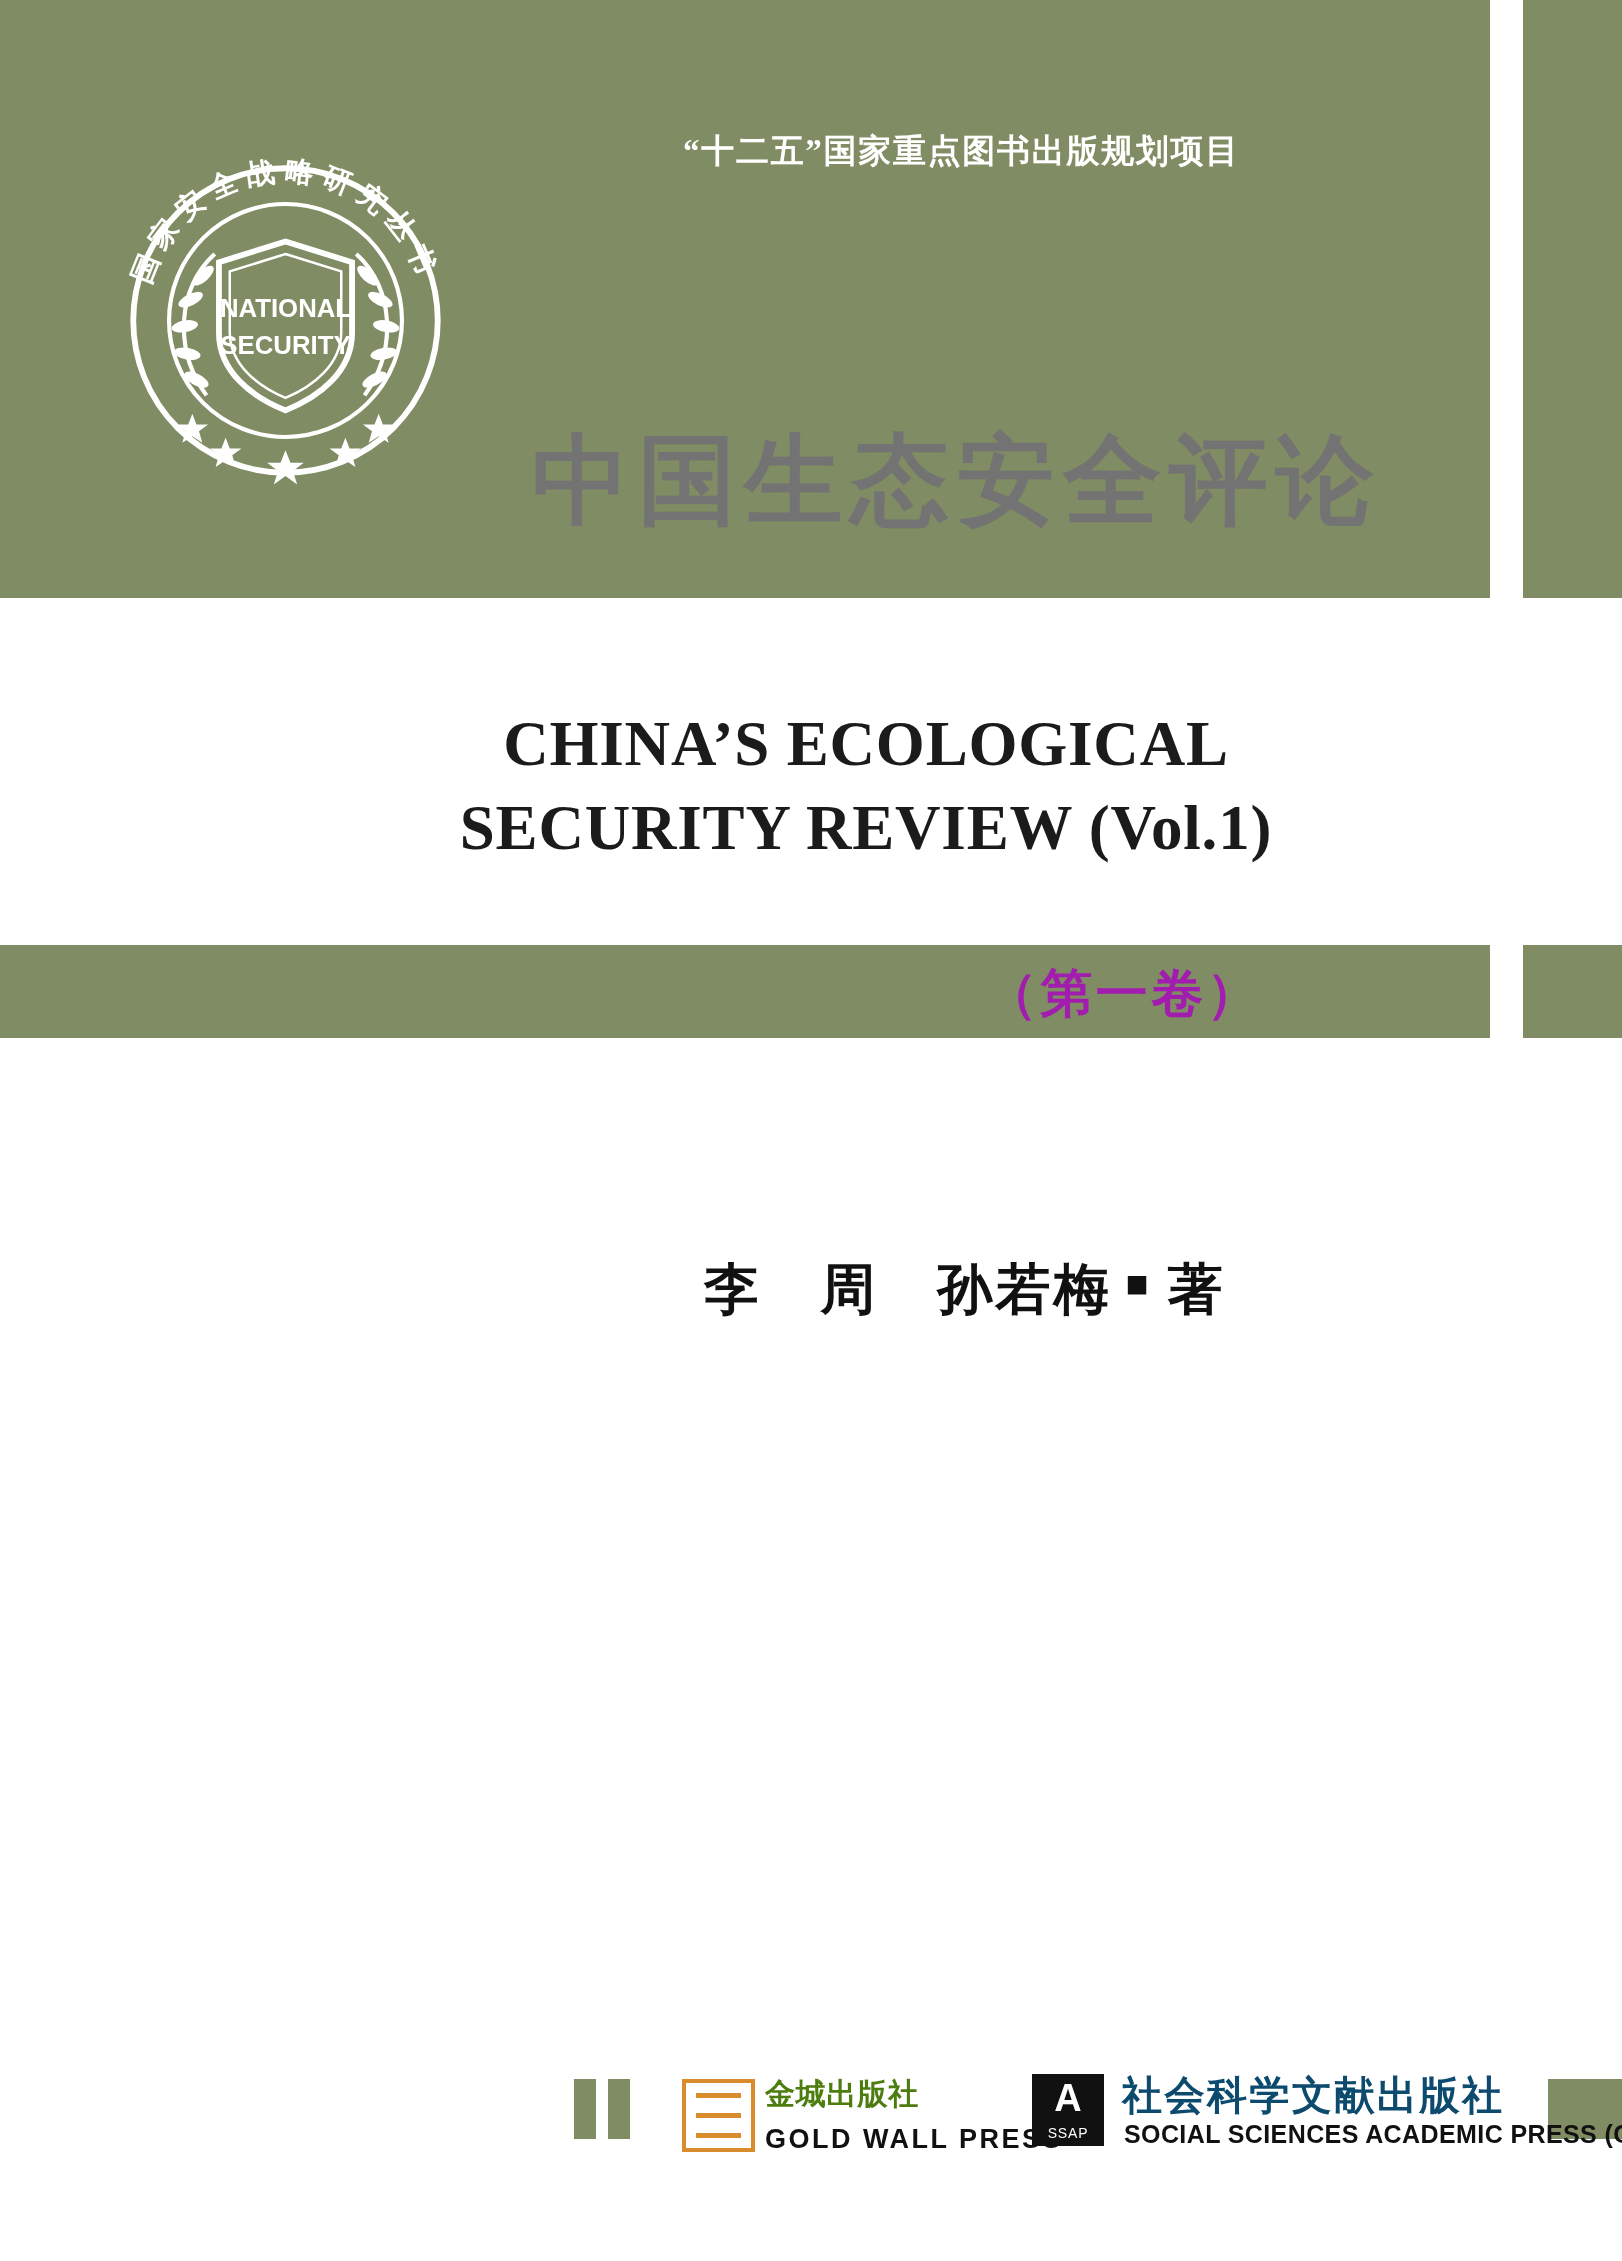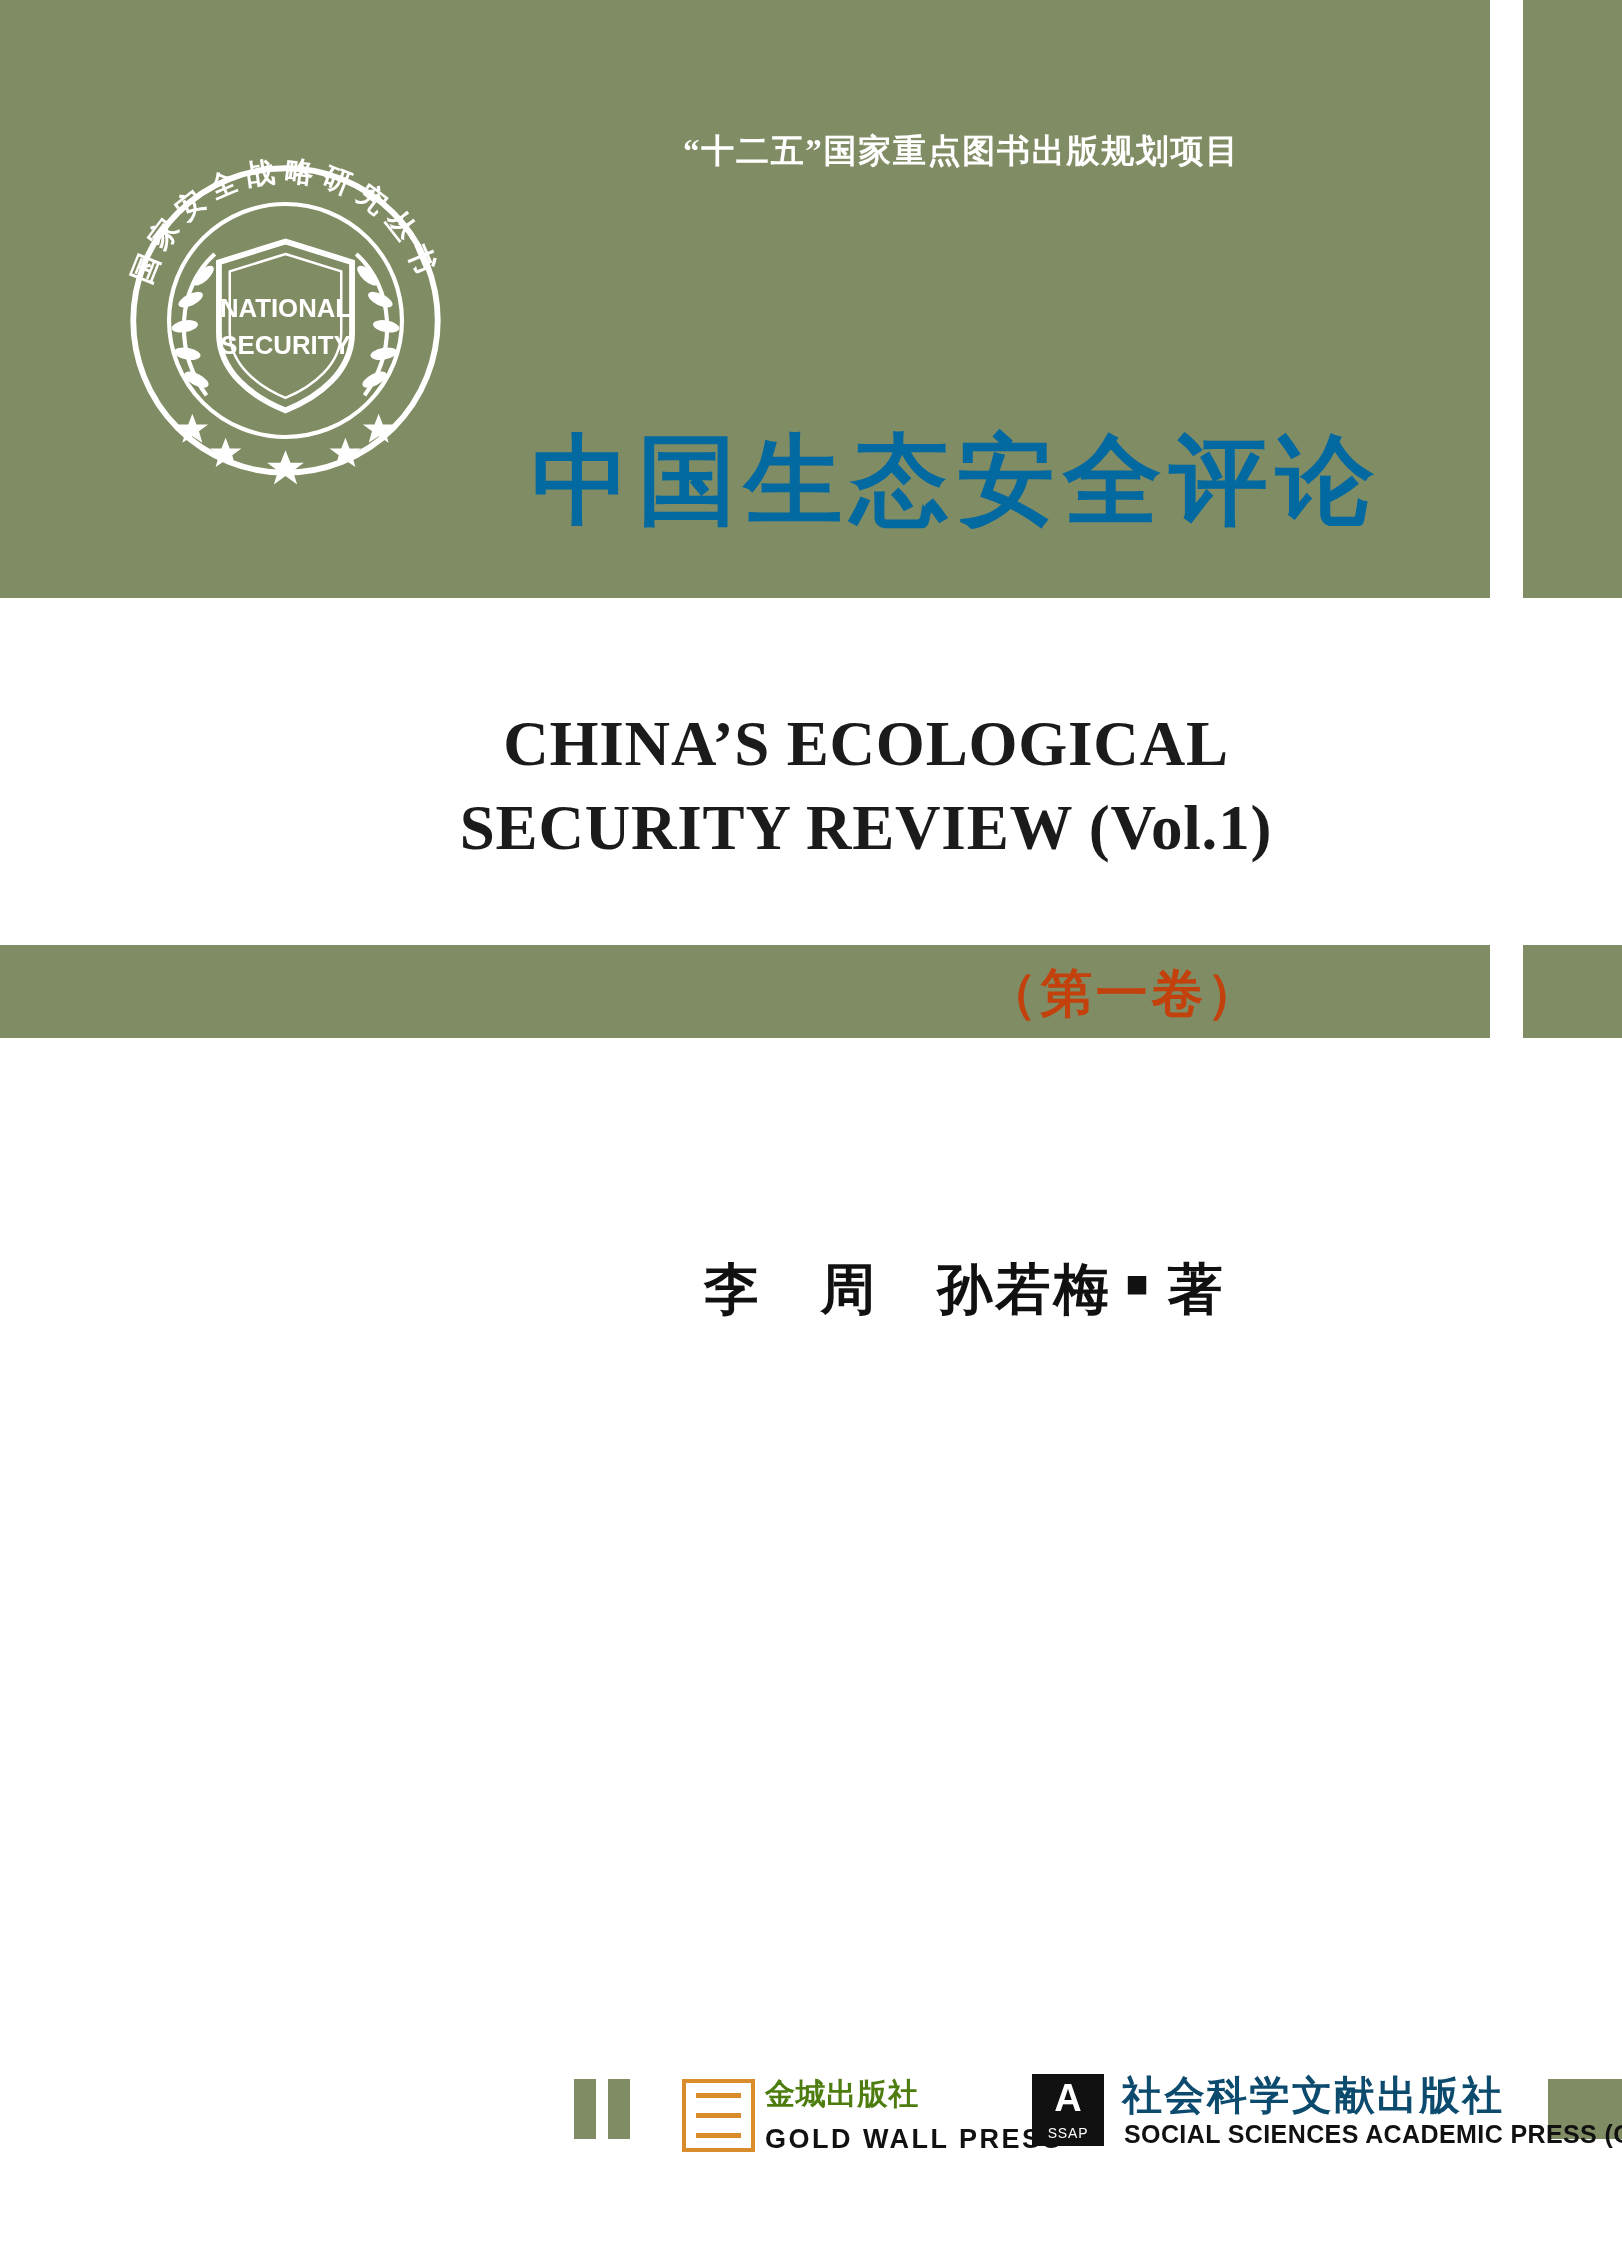--- a/index.html
+++ b/index.html
@@ -57,21 +57,21 @@
   }
   .emblem svg { display: block; }
 
   
   .cn-title {
     position: absolute;
     left: 466px;
     top: 416px;
     width: 982px;
     text-align: center;
-    color: #0369a1;
+    color: #737373;
     font-family: "DejaVu Sans", sans-serif;
     font-weight: 700;
     font-size: 98px;
     letter-spacing: 8.3px;
     white-space: nowrap;
   }
 
   
   .en-title {
     position: absolute;
@@ -103,21 +103,21 @@
     width: 99px;
     height: 93px;
     background: #808c63;
   }
   .volume-cn {
     position: absolute;
     left: 832px;
     top: 959px;
     width: 583px;
     text-align: center;
-    color: #c2410c;
+    color: #a21caf;
     font-family: "DejaVu Sans", sans-serif;
     font-weight: 700;
     font-size: 52px;
     letter-spacing: 3.3px;
     white-space: nowrap;
   }
 
   
   .authors {
     position: absolute;

